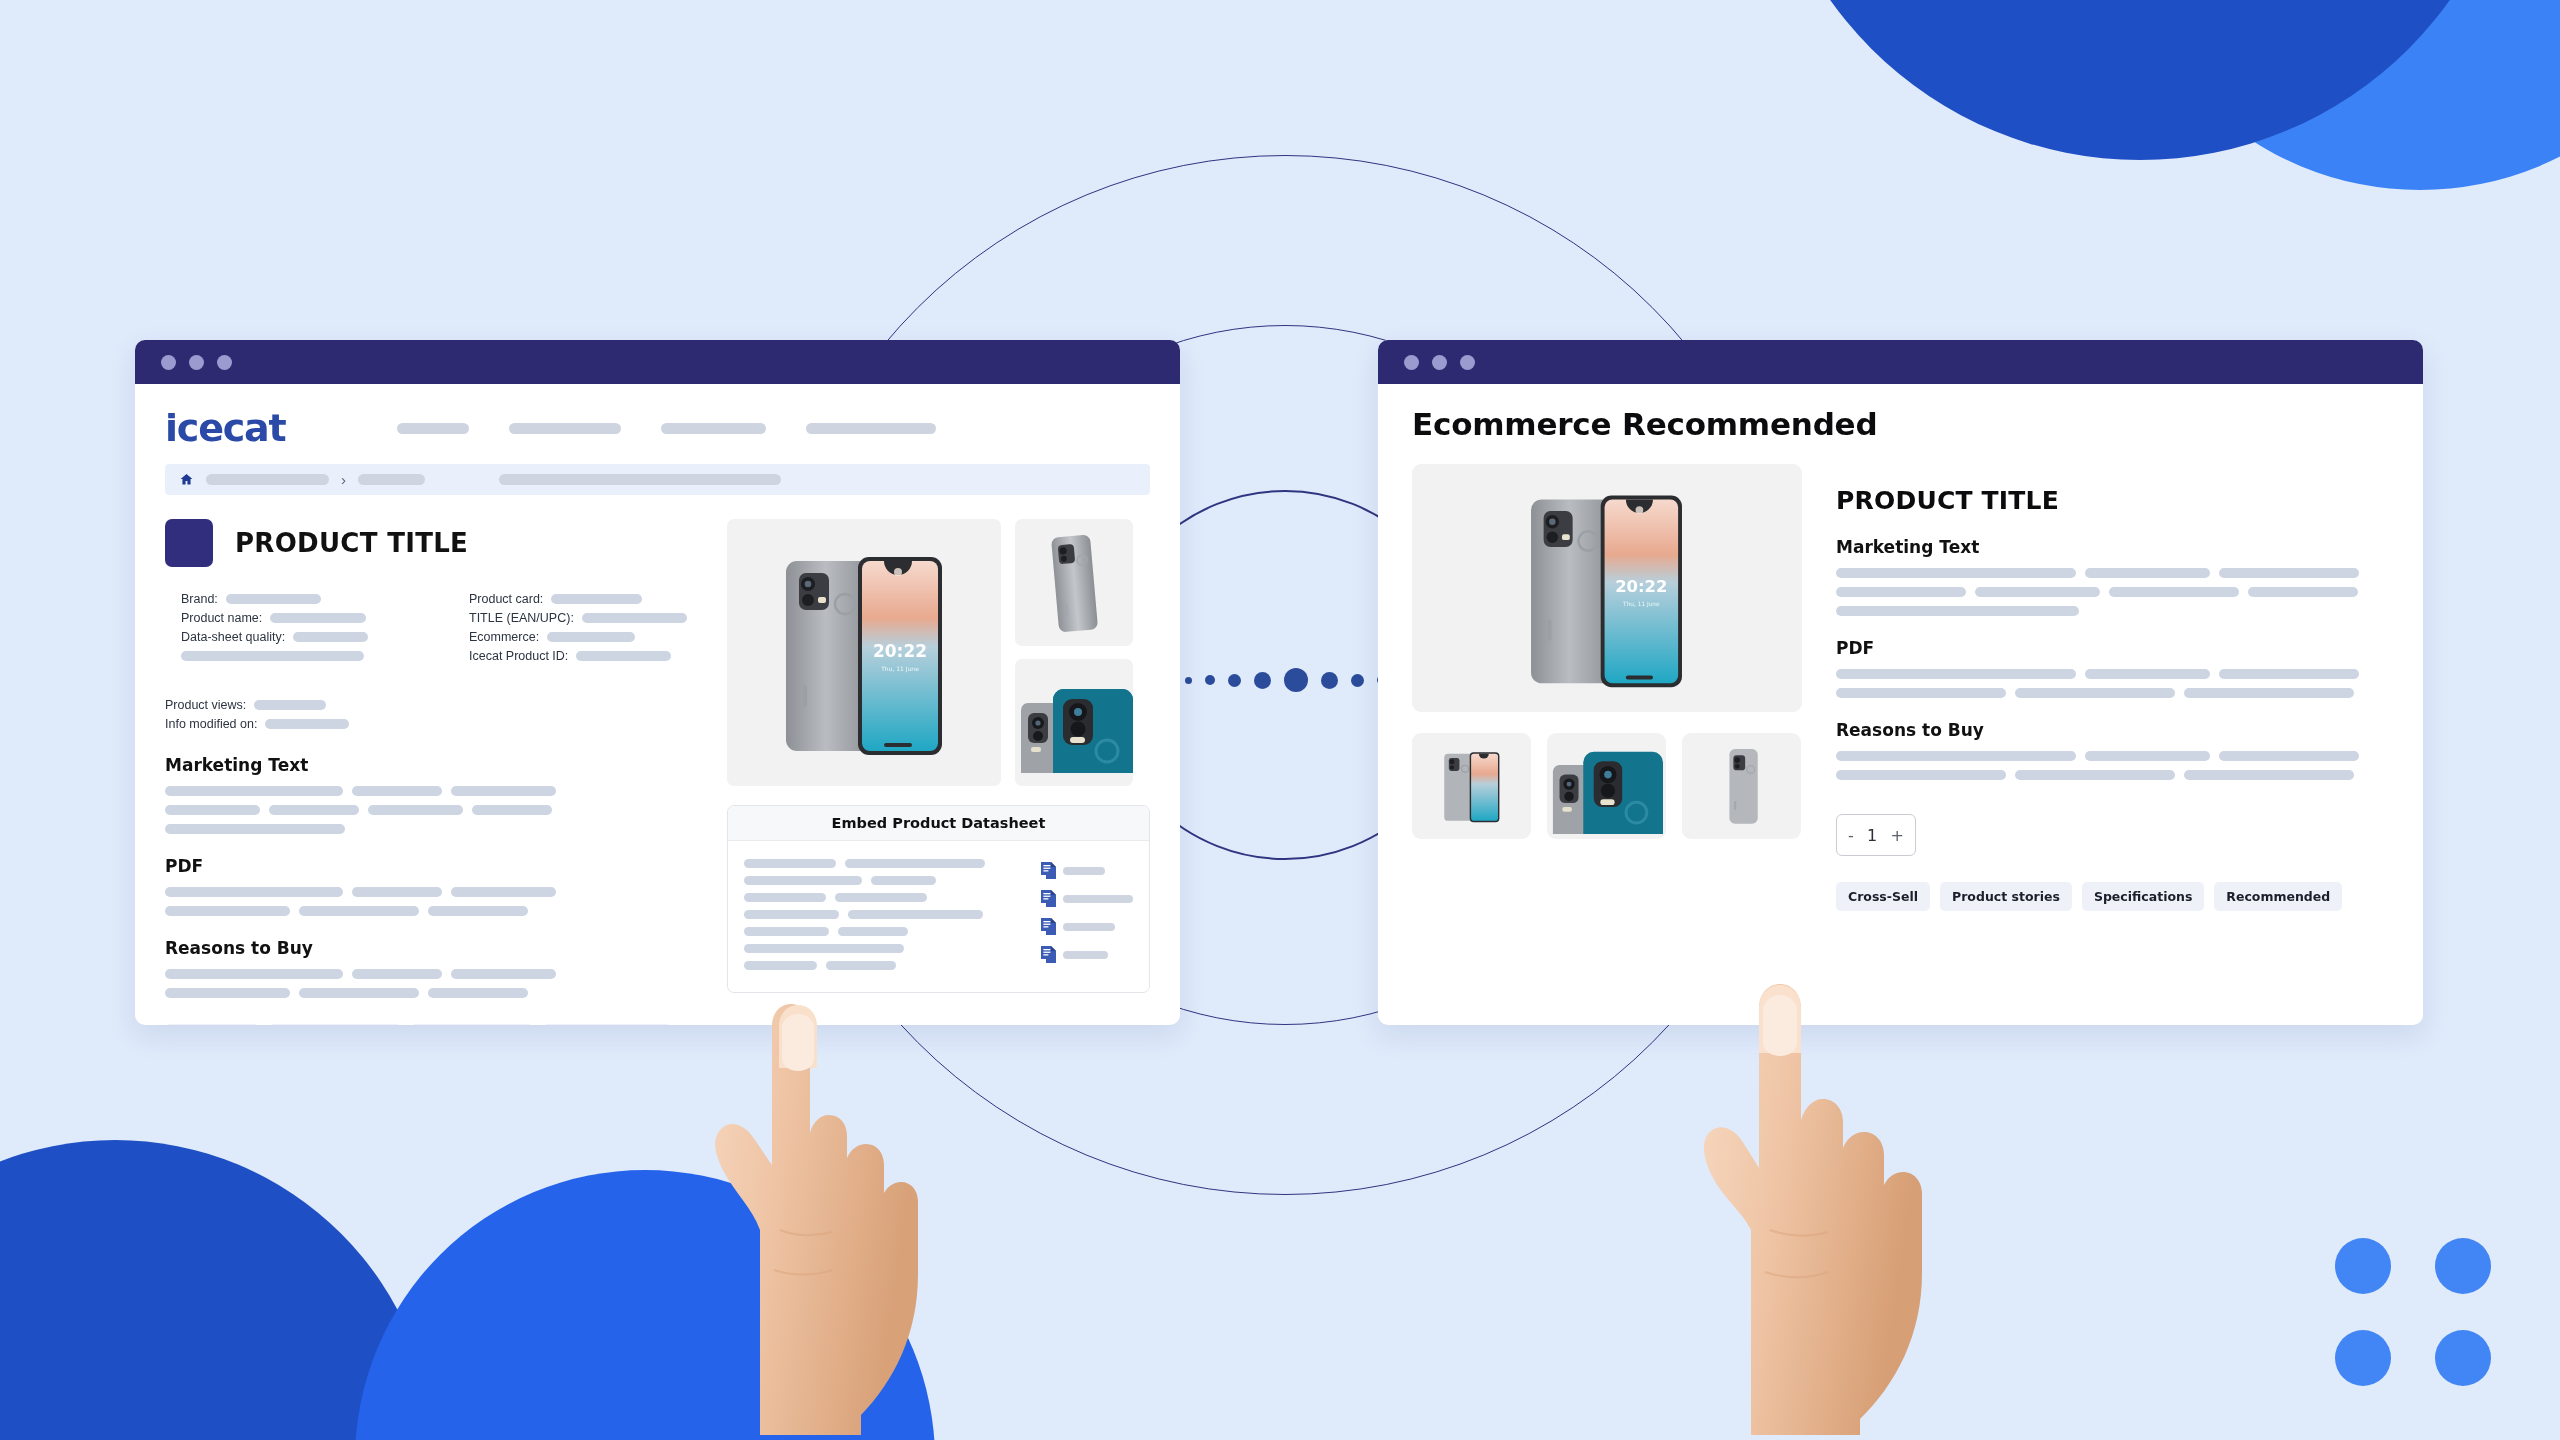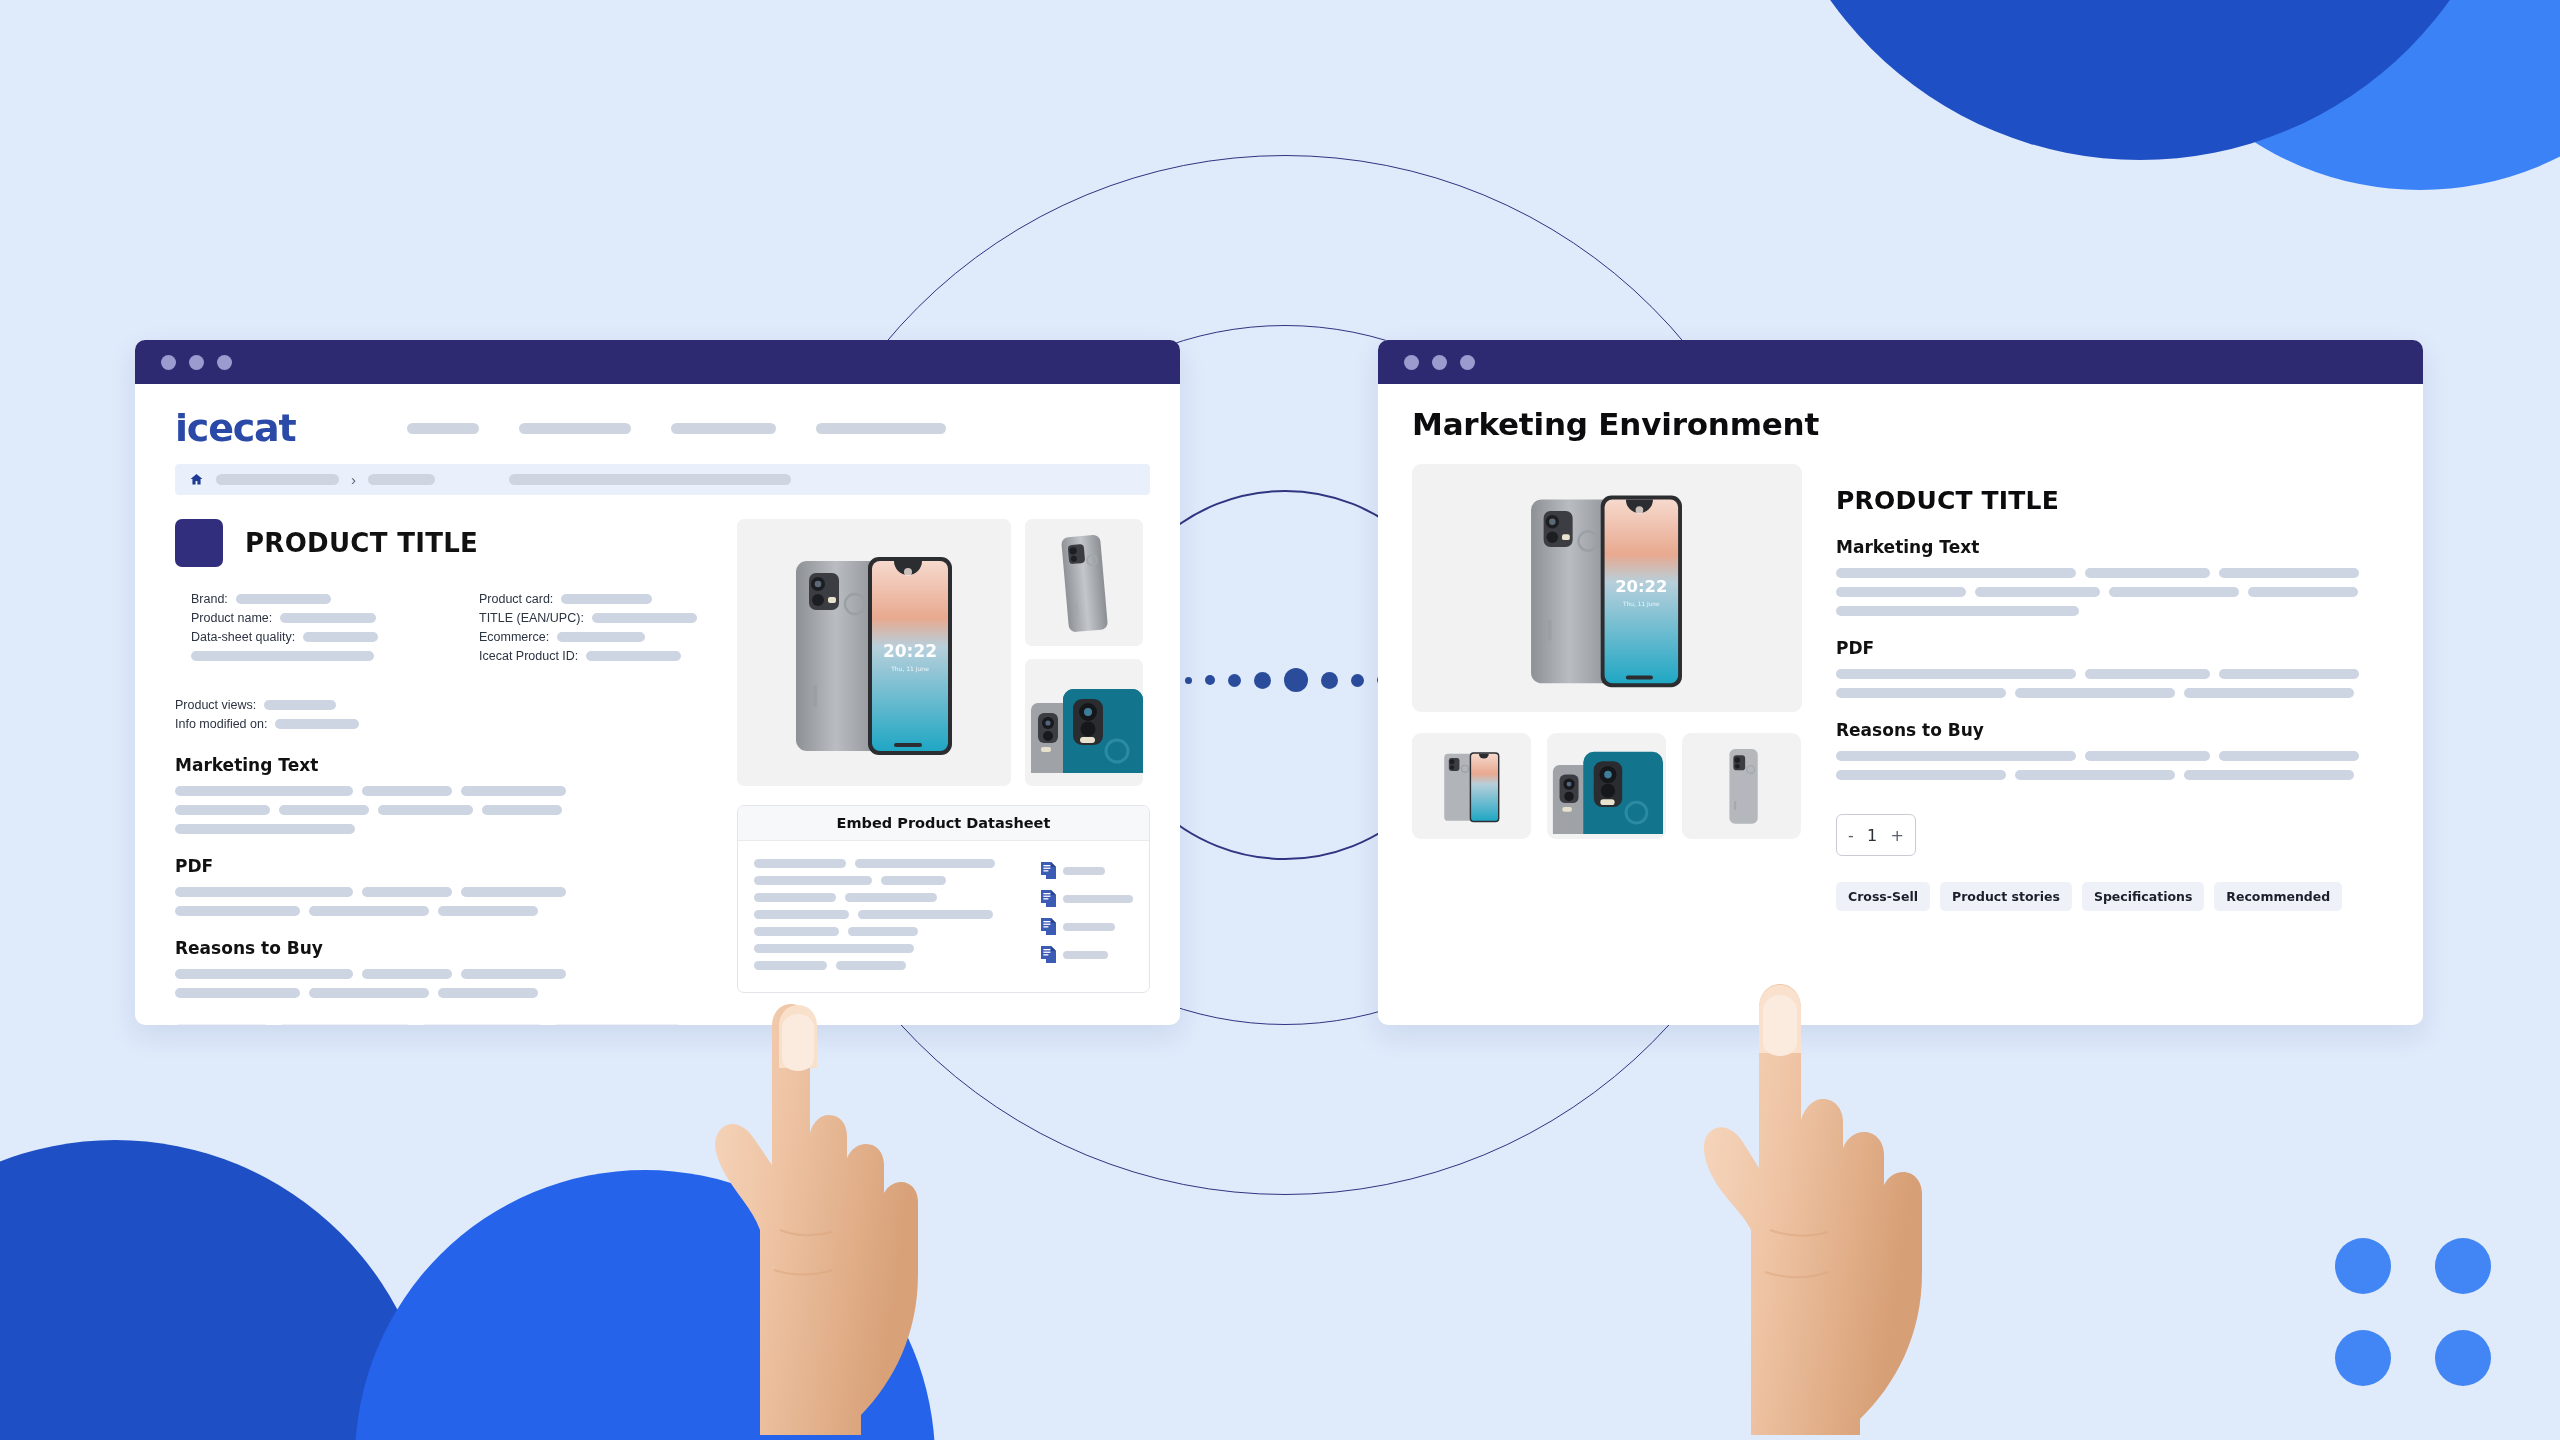--- a/index.html
+++ b/index.html
@@ -46,21 +46,21 @@
     box-shadow: 0 10px 28px rgba(30,50,110,.10);
     overflow: hidden;
   }
   .titlebar { height: 44px; background: #2d2a72; display: flex; align-items: center; padding-left: 26px; gap: 13px; }
   .tb-dot { width: 15px; height: 15px; border-radius: 50%; background: #9b9bd0; }
 
   #win-icecat { left: 135px; top: 340px; width: 1045px; height: 685px; }
   #win-shop   { left: 1378px; top: 340px; width: 1045px; height: 685px; }
 
   
-  .ic-body { padding: 18px 30px 0 40px; }
+  .ic-body { padding: 18px 30px 0 30px; }
   .ic-topnav { display: flex; align-items: center; height: 52px; }
   .ic-logo { font-size: 38px; font-weight: 700; color: #2b4aa8; letter-spacing: -1.2px; font-family: "DejaVu Sans", sans-serif; }
   .ic-navpills { display: flex; align-items: center; gap: 40px; margin-left: 112px; }
   .pill { height: 11px; border-radius: 6px; background: #cfd5e0; }
 
   .breadcrumb {
     margin-top: 10px; height: 31px; background: #eaf0fb; border-radius: 4px;
     display: flex; align-items: center; padding: 0 14px; gap: 12px;
   }
   .home-ico { width: 15px; height: 15px; color: #1f3a93; display: block; }
@@ -493,21 +493,21 @@
   </div>
 
   <div class="window" id="win-shop">
     <div class="titlebar">
       <span class="tb-dot"></span>
       <span class="tb-dot"></span>
       <span class="tb-dot"></span>
     </div>
 
     <div class="sh-body">
-      <div class="sh-title">Marketing Environment</div>
+      <div class="sh-title">Ecommerce Recommended</div>
 
       <div class="sh-main">
         <div class="sh-gal">
           <div class="sh-hero">
             <svg width="180" height="208" viewBox="0 0 185 215">
               <defs>
                 <linearGradient id="sil3" x1="0" y1="0" x2="1" y2="0">
                   <stop offset="0" stop-color="#8d9094"></stop>
                     <stop offset=".45" stop-color="#b9bcc0"></stop>
                   <stop offset="1" stop-color="#8b8e92"></stop>

